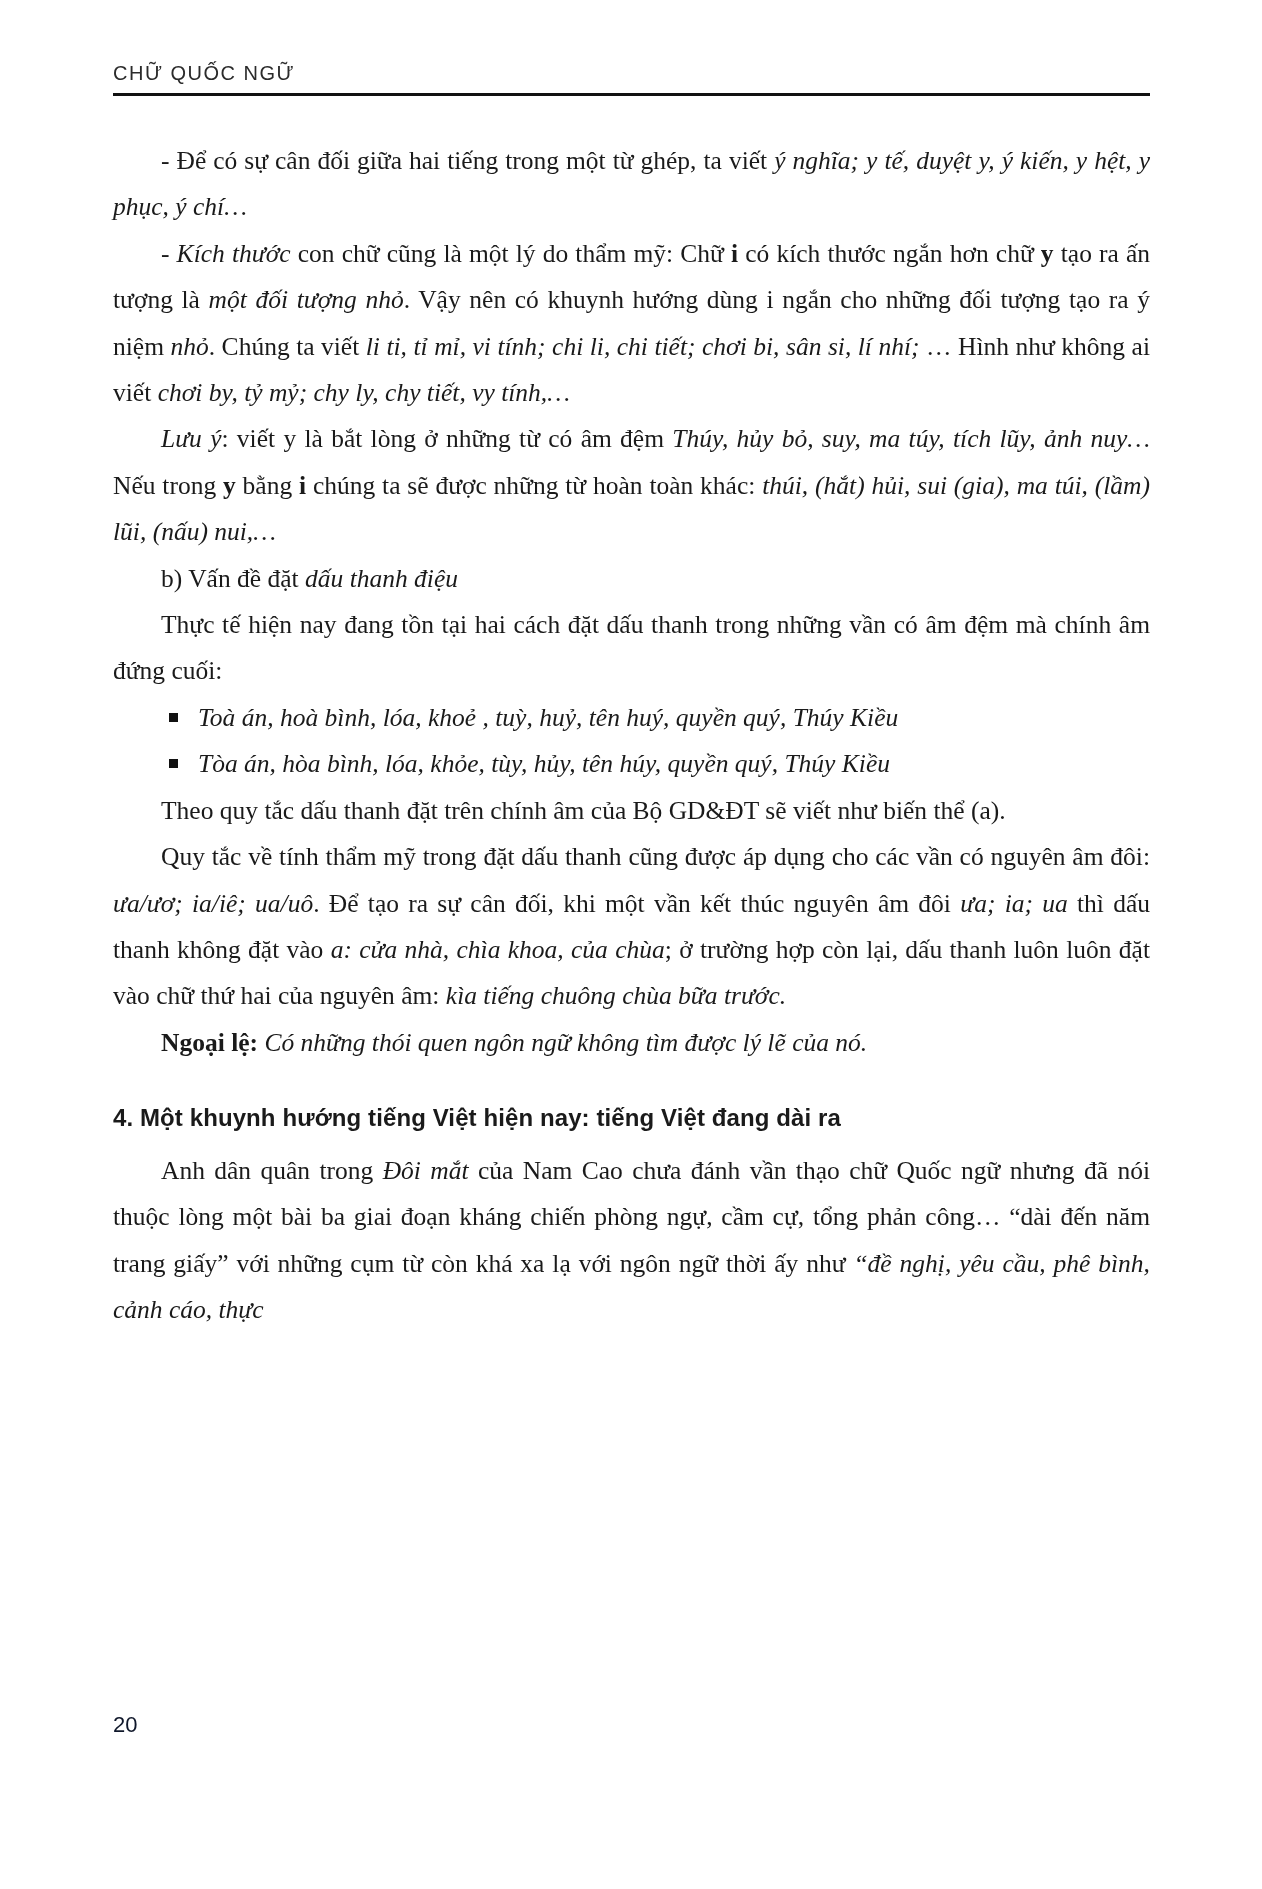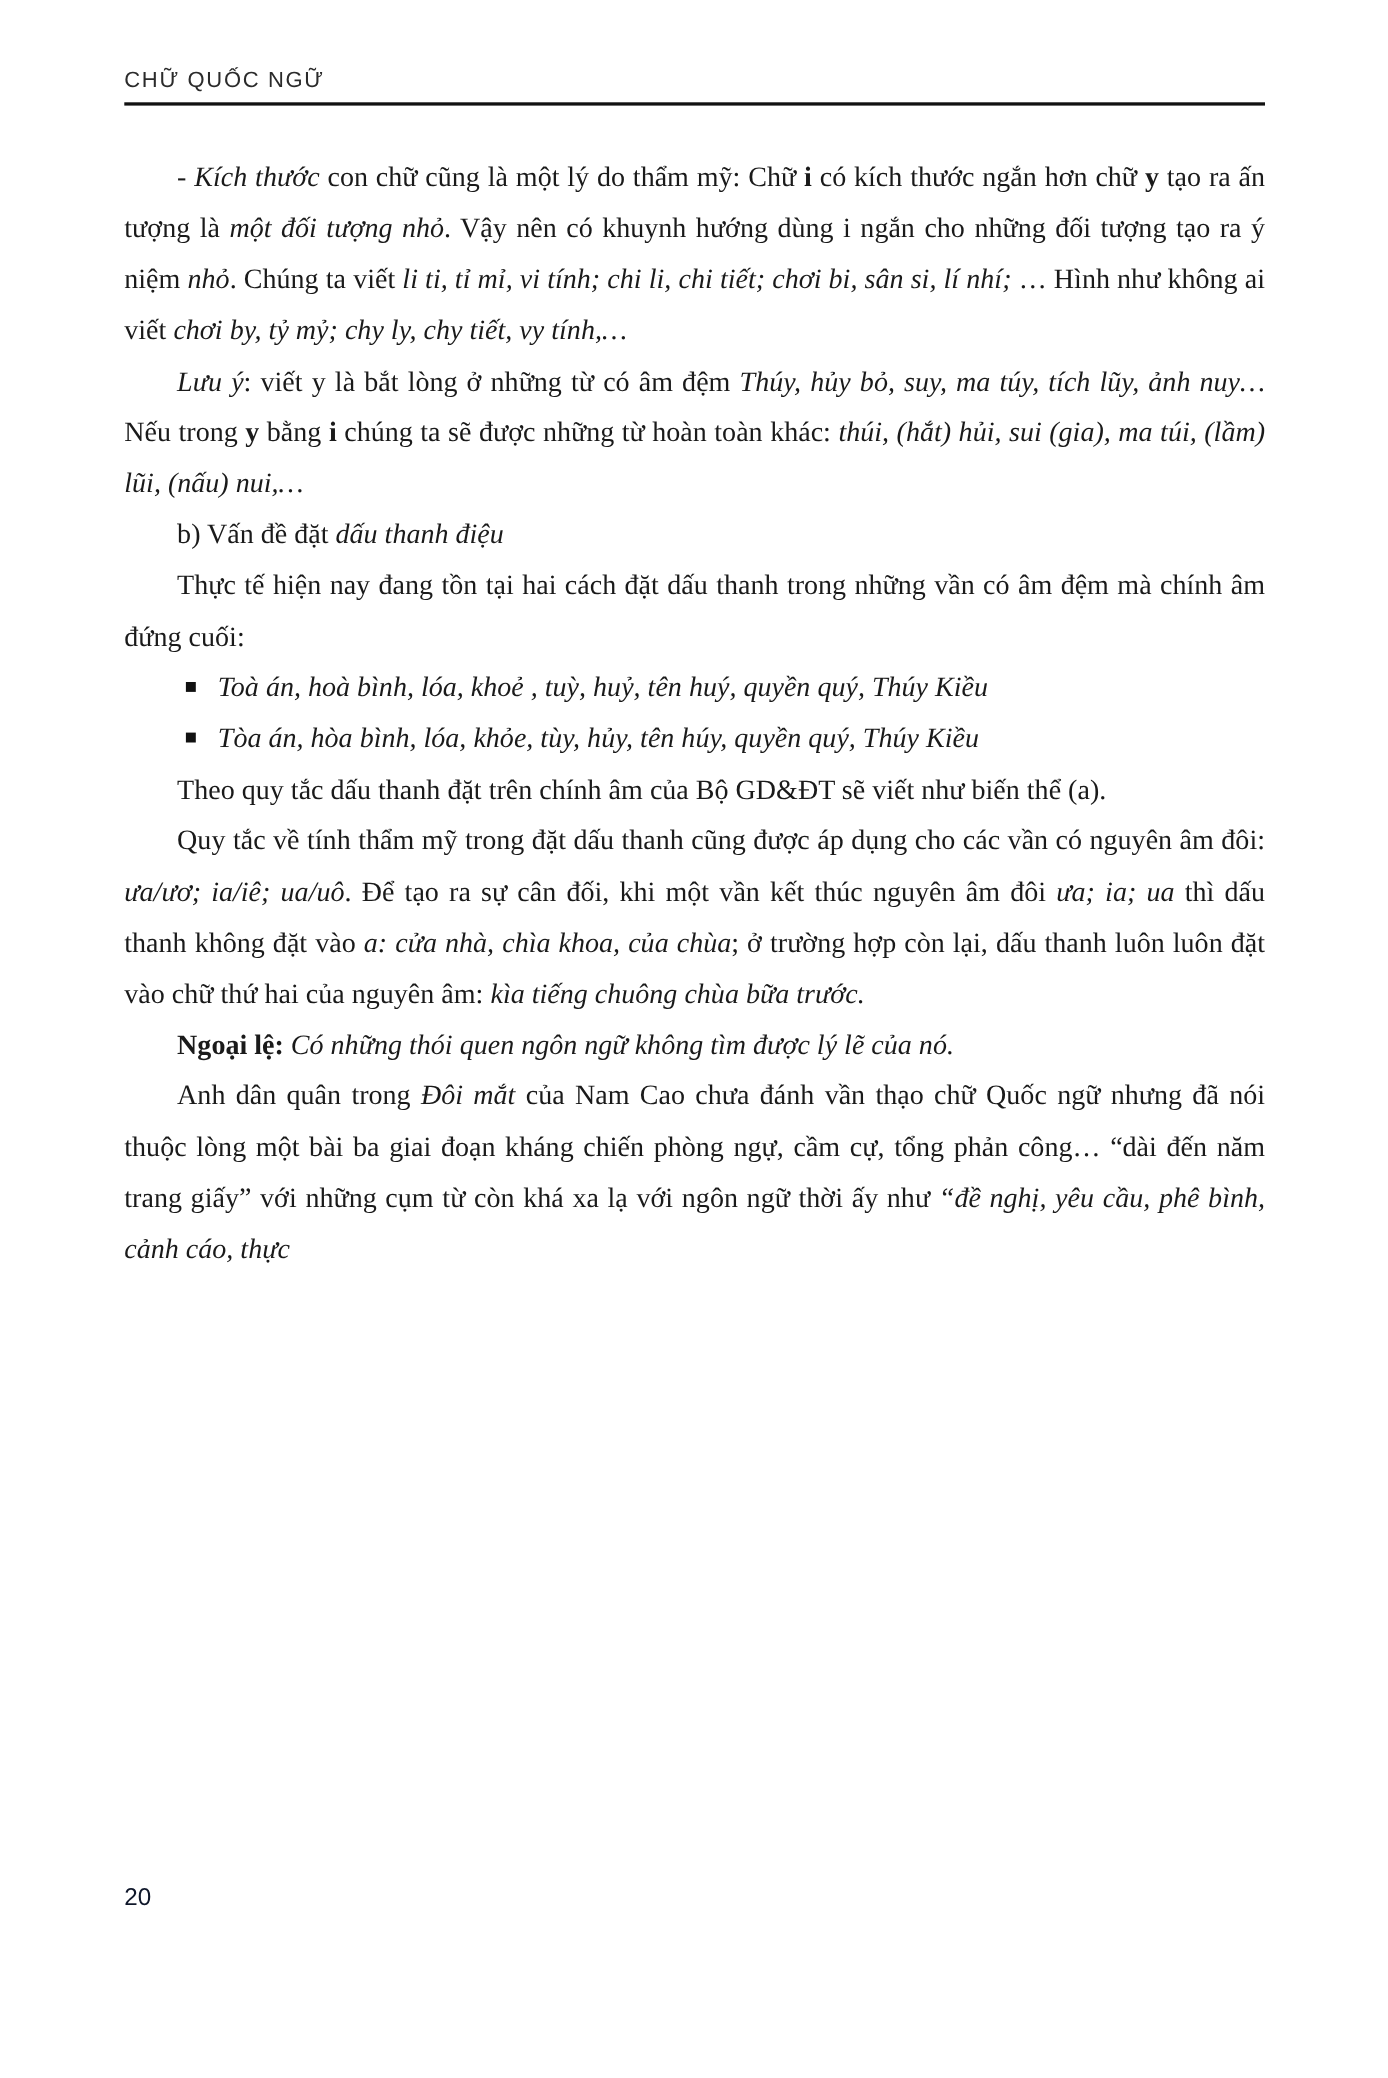--- a/index.html
+++ b/index.html
@@ -93,20 +93,23 @@
 
 <div class="page">
 
   <div class="header">
     <div class="header-title">CHỮ QUỐC NGỮ</div>
     <div class="header-rule"></div>
   </div>
 
   <div class="content">
 
+    <p>
+      <span>- Để có sự cân đối giữa hai tiếng trong một từ ghép, ta viết </span><i>ý nghĩa; y tế, duyệt y, ý kiến, y hệt, y phục, ý chí…</i>
+    </p>
 
     <p>
       <i>- Kích thước</i><span> con chữ cũng là một lý do thẩm mỹ: Chữ </span><b>i</b><span> có kích thước ngắn hơn chữ </span><b>y</b><span> tạo ra ấn tượng là </span><i>một đối tượng nhỏ</i><span>. Vậy nên có khuynh hướng dùng i ngắn cho những đối tượng tạo ra ý niệm </span><i>nhỏ</i><span>. Chúng ta viết </span><i>li ti, tỉ mỉ, vi tính; chi li, chi tiết; chơi bi, sân si, lí nhí;</i><span> … Hình như không ai viết </span><i>chơi by, tỷ mỷ; chy ly, chy tiết, vy tính,…</i>
     </p>
 
     <p>
       <i>Lưu ý</i><span>: viết y là bắt lòng ở những từ có âm đệm </span><i>Thúy, hủy bỏ, suy, ma túy, tích lũy, ảnh nuy…</i><span> Nếu trong </span><b>y</b><span> bằng </span><b>i</b><span> chúng ta sẽ được những từ hoàn toàn khác: </span><i>thúi, (hắt) hủi, sui (gia), ma túi, (lầm) lũi, (nấu) nui,…</i>
     </p>
 
     <p>
@@ -129,20 +132,21 @@
 
 
     <p>
       <span>Quy tắc về tính thẩm mỹ trong đặt dấu thanh cũng được áp dụng cho các vần có nguyên âm đôi: </span><i>ưa/ươ; ia/iê; ua/uô</i><span>. Để tạo ra sự cân đối, khi một vần kết thúc nguyên âm đôi </span><i>ưa; ia; ua</i><span> thì dấu thanh không đặt vào </span><i>a: cửa nhà, chìa khoa, của chùa</i><span>; ở trường hợp còn lại, dấu thanh luôn luôn đặt vào chữ thứ hai của nguyên âm: </span><i>kìa tiếng chuông chùa bữa trước.</i>
     </p>
 
     <p>
       <b>Ngoại lệ:</b><i> Có những thói quen ngôn ngữ không tìm được lý lẽ của nó.</i>
     </p>
 
+    <p class="section-head">4. Một khuynh hướng tiếng Việt hiện nay: tiếng Việt đang dài ra</p>
 
     <p>
       <span>Anh dân quân trong </span><i>Đôi mắt</i><span> của Nam Cao chưa đánh vần thạo chữ Quốc ngữ nhưng đã nói thuộc lòng một bài ba giai đoạn kháng chiến phòng ngự, cầm cự, tổng phản công… “dài đến năm trang giấy” với những cụm từ còn khá xa lạ với ngôn ngữ thời ấy như </span><i>“đề nghị, yêu cầu, phê bình, cảnh cáo, thực</i>
     </p>
 
   </div>
 
   <div class="footer">20</div>
 
 </div>

